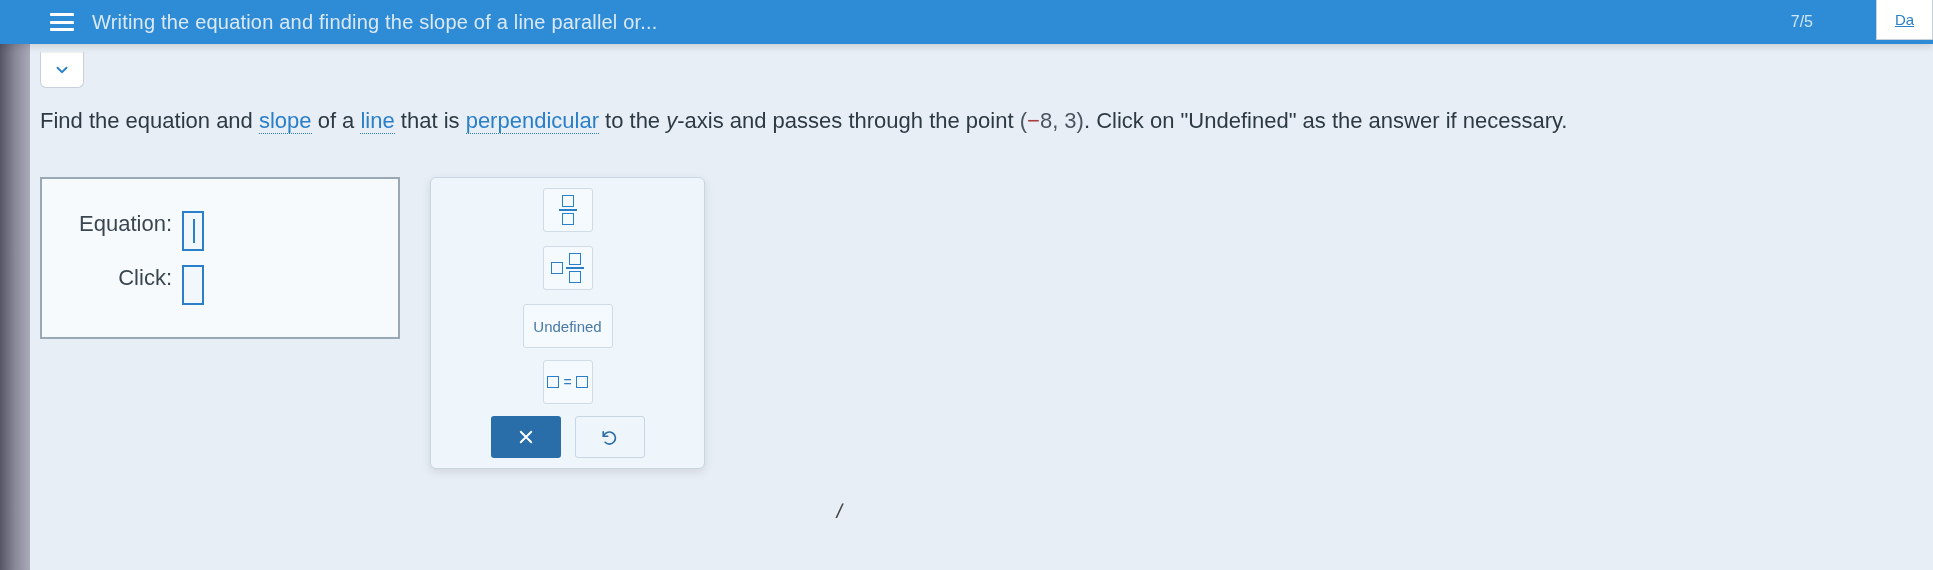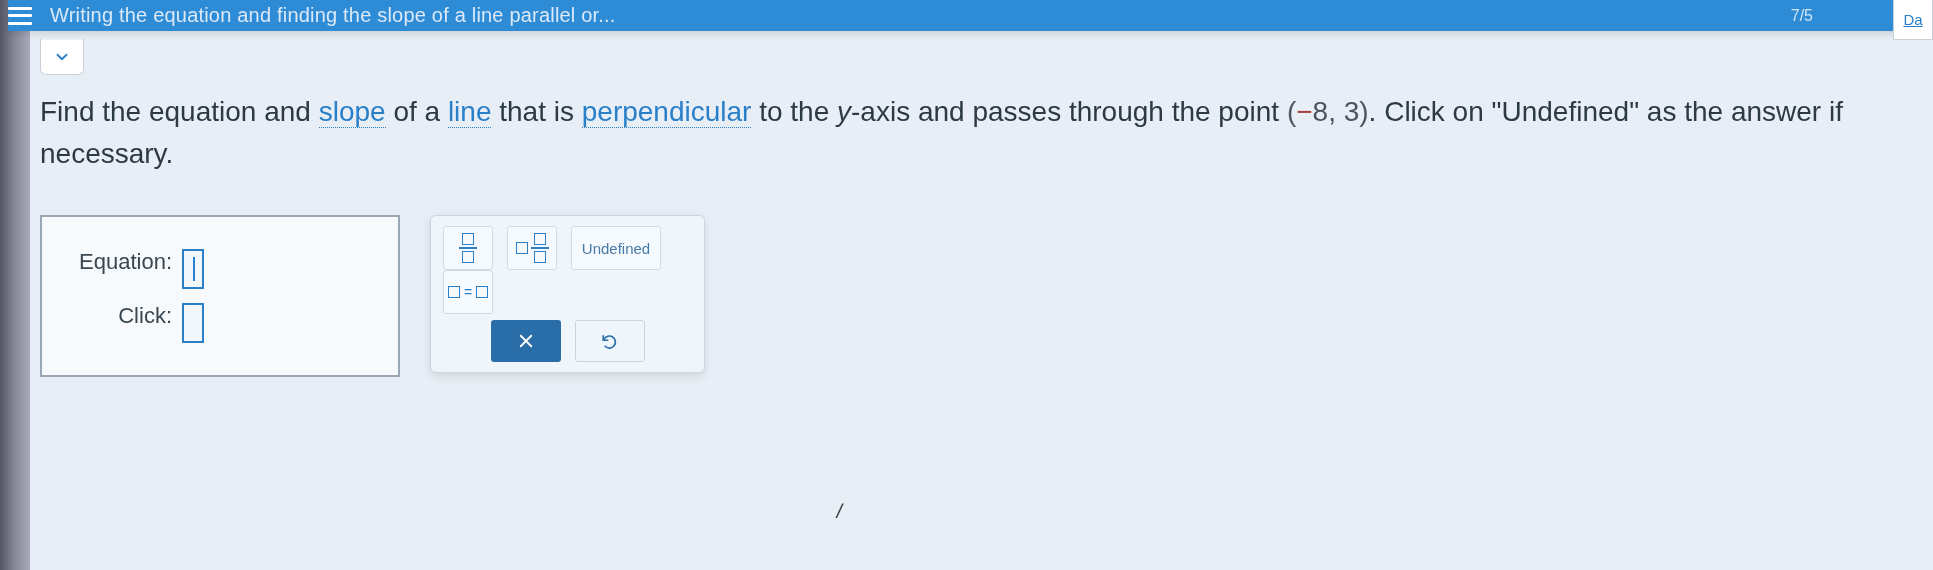--- a/index.html
+++ b/index.html
@@ -11,28 +11,28 @@
       overflow: hidden;
       position: relative;
     }
     .left-scan-edge {
       position: absolute;
       left: 0; top: 0; bottom: 0;
       width: 30px;
       background: linear-gradient(to right, #556, #889, #aab);
     }
     .top-bar {
-      height: 31px;
+      height: 44px;
       background: #2e8bd6;
       display: flex;
       align-items: center;
+      padding-left: 50px;
       gap: 18px;
       position: relative;
       box-shadow: 0 2px 8px rgba(0,0,0,0.15);
-      margin-left: 8px;
     }
     .hamburger {
       width: 24px; height: 18px;
       display: flex; flex-direction: column;
       justify-content: space-between;
       cursor: pointer;
     }
     .hamburger span {
       display: block; height: 3px; background: #fff; border-radius: 1px;
     }
@@ -44,21 +44,21 @@
     .top-counter {
       position: absolute;
       right: 120px;
       top: 50%; transform: translateY(-50%);
       color: #d0e6f7;
       font-size: 16px;
     }
     .right-stub {
       position: absolute;
       right: 0; top: 0;
-      width: 40px; height: 40px;
+      width: 57px; height: 40px;
       background: #fff;
       border: 1px solid #c8d0da;
       border-top: none;
       display:flex;align-items:center;justify-content:center;
       color:#2a7fc9;font-size:15px;text-decoration:underline;
     }
     .collapse-pill {
       margin: 8px 0 0 40px;
       width: 44px; height: 36px;
       background: #fff;
@@ -67,21 +67,21 @@
       border-radius: 0 0 6px 6px;
       display: flex; align-items: center; justify-content: center;
       color: #2a7fc9;
       cursor: pointer;
       box-shadow: inset 0 1px 0 rgba(0,0,0,0.05);
     }
     .content {
       padding: 10px 40px 0 40px;
     }
     .question {
-      font-size: 28px;
+      font-size: 22px;
       color: #2d3a44;
       line-height: 1.5;
       margin: 6px 0 40px 0;
     }
     .question .term {
       color: #2a7fc9;
       border-bottom: 1px dotted #2a7fc9;
       cursor: pointer;
     }
     .question .math-ital { font-style: italic; }
@@ -131,21 +131,22 @@
     .palette {
       background: #eef5fb;
       border: 1px solid #c8d6e3;
       border-radius: 6px;
       padding: 10px 12px;
       box-shadow: 0 3px 10px rgba(0,0,0,0.1);
       width: 275px;
     }
     .palette-row {
       display: flex; gap: 14px; align-items:center;
-      margin-bottom: 0;
+      margin-bottom: 12px;
+      flex-direction: column;
     }
     .pal-btn {
       background: #f5fafe;
       border: 1px solid #d0dbe6;
       height: 44px;
       min-width: 50px;
       border-radius: 3px;
       display:flex;align-items:center;justify-content:center;
       cursor:pointer;
       color:#2a7fc9;

